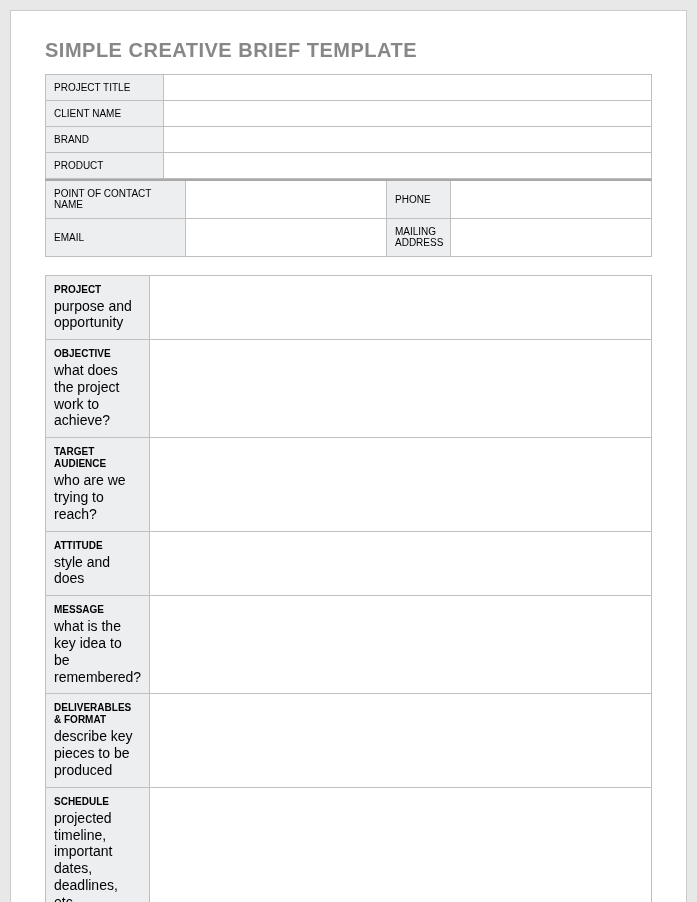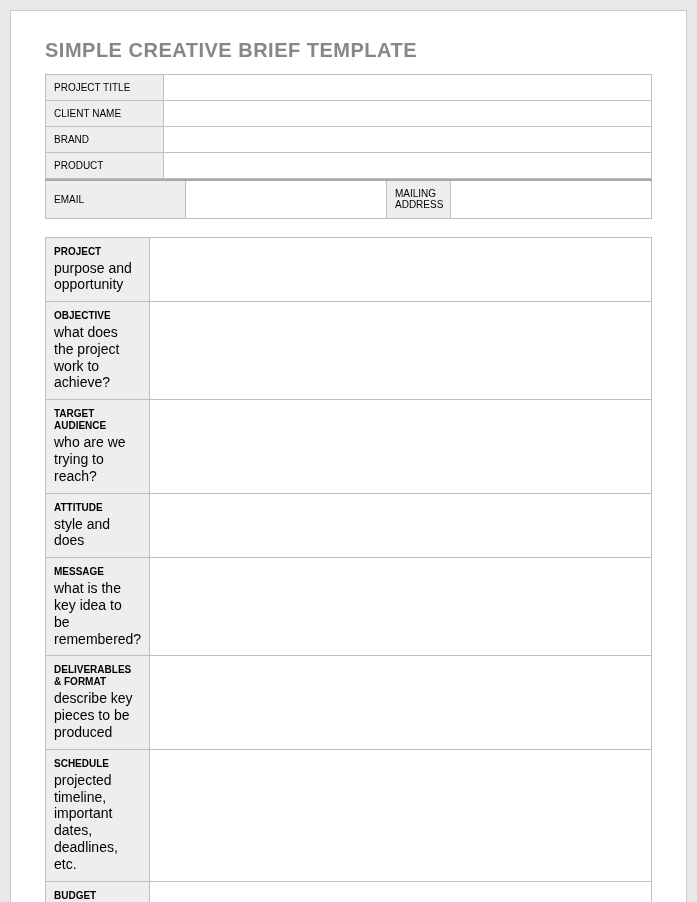--- a/index.html
+++ b/index.html
@@ -103,20 +103,26 @@
     </table>
 
   <table class="tbl2-outer">
     <colgroup>
       <col style="width:140px">
       <col>
       <col style="width:64px">
       <col>
     </colgroup>
     <tbody>
+        <tr class="contact-row">
+      <td class="lbl">POINT OF CONTACT NAME</td>
+      <td></td>
+      <td class="lbl group2-lbl">PHONE</td>
+      <td></td>
+    </tr>
     <tr class="contact-row">
       <td class="lbl">EMAIL</td>
       <td></td>
       <td class="lbl group2-lbl">MAILING ADDRESS</td>
       <td></td>
     </tr>
   </tbody>
     </table>
 
   <div class="spacer"></div>

